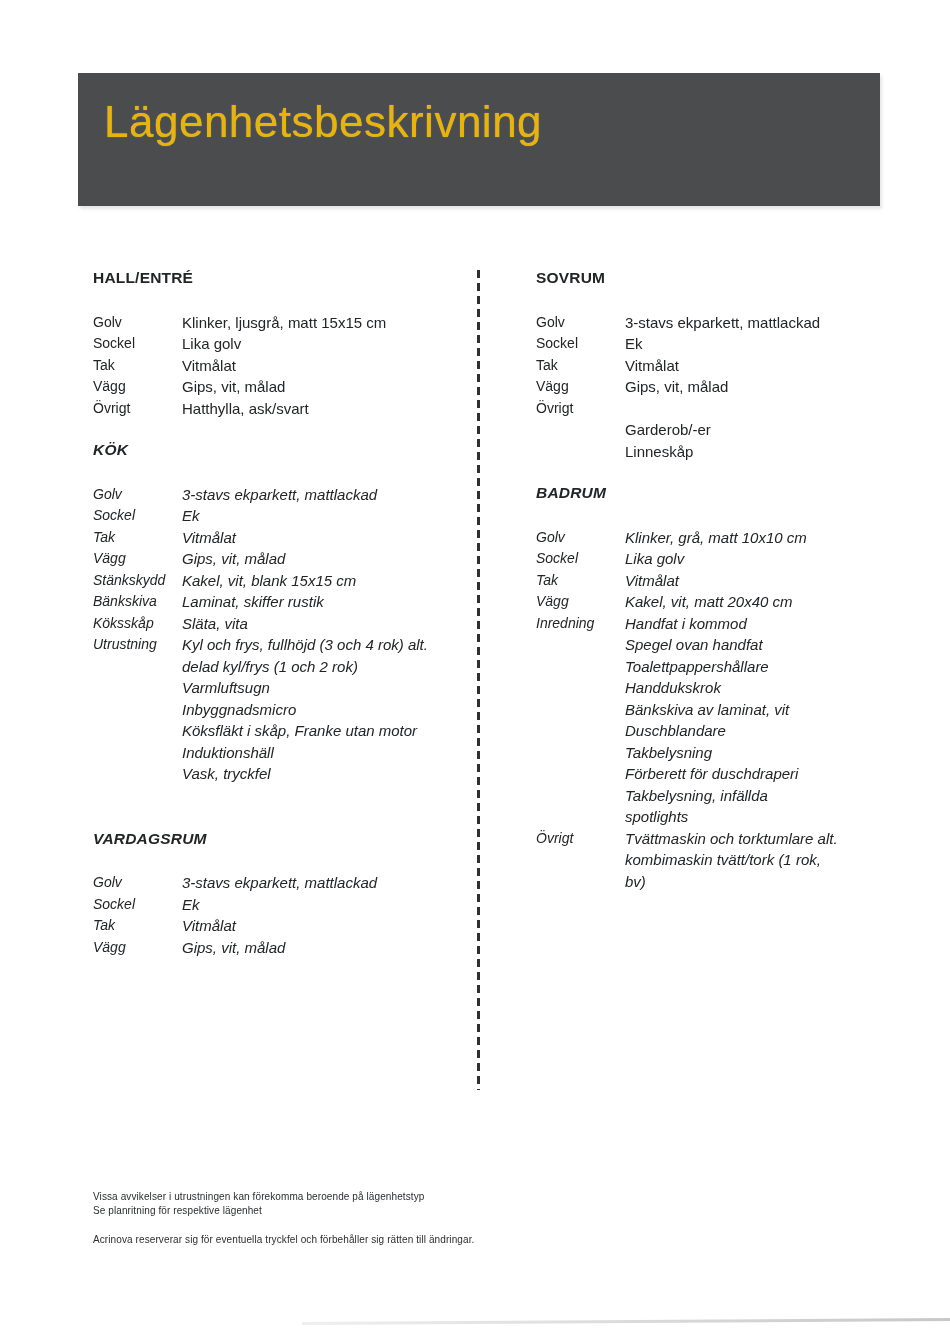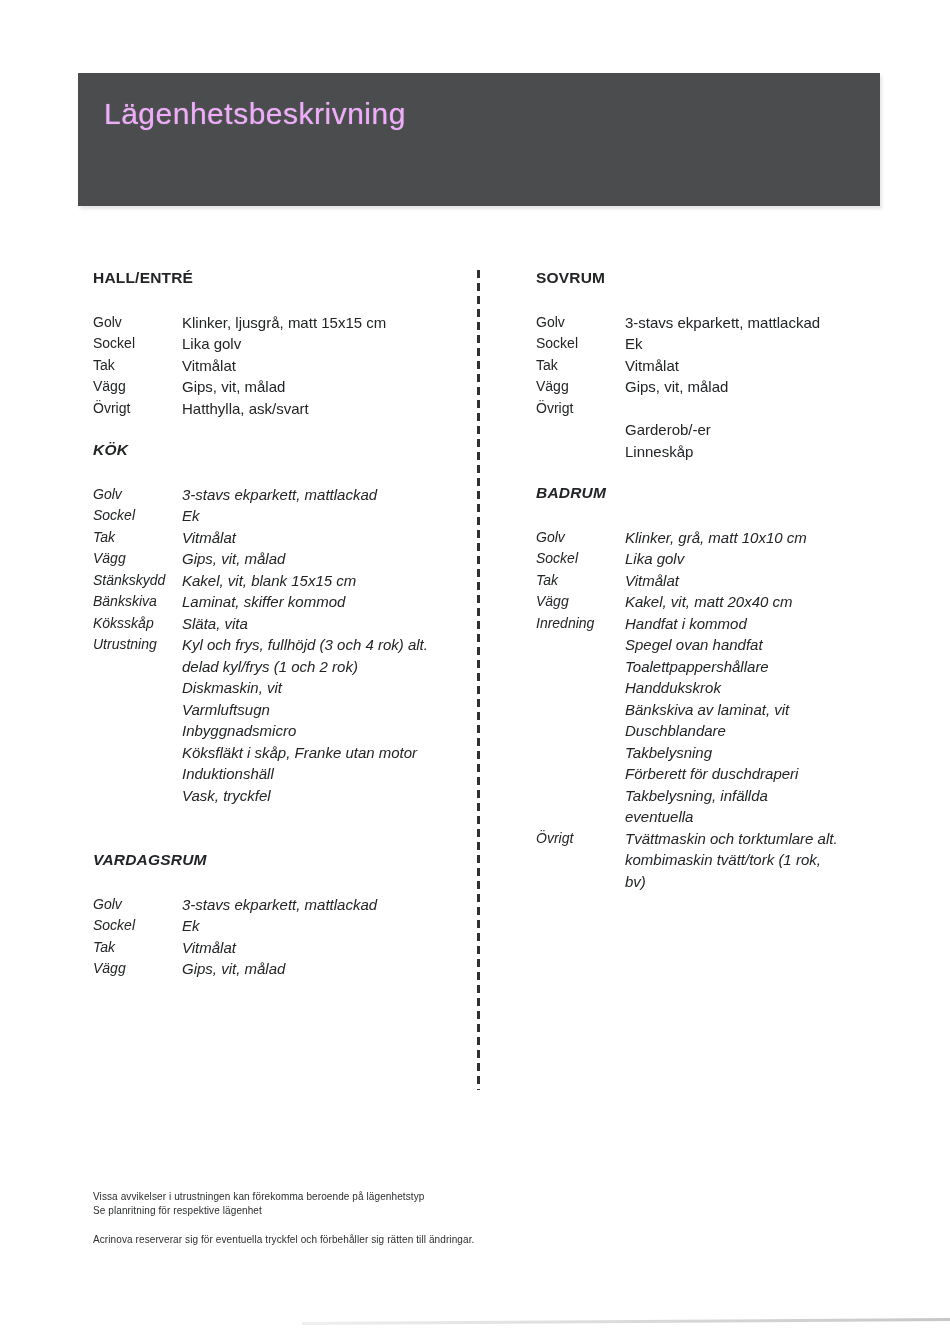--- a/index.html
+++ b/index.html
@@ -22,22 +22,22 @@
   }
   
   .banner{
     position:absolute;left:78px;top:73px;
     width:802px;height:133px;
     background:var(--banner_bg);
     box-shadow:2px 3px 3px rgba(0,0,0,0.10);
     padding:24px 0 0 26px;
   }
   .banner h1{
-    color:#f0abfc;
-    font-size:30px;
+    color:#eab308;
+    font-size:44px;
     font-weight:400;
     letter-spacing:0.5px;
     line-height:1.15;
     text-shadow:0 0 1px rgba(255,255,255,0.5);
   }
   
   .column{position:absolute;top:267px;}
   .col-left{left:93px;width:372px;}
   .col-right{left:536px;width:380px;}
   .section + .section{margin-top:20px;font-style:italic;}
@@ -171,35 +171,34 @@
         </div>
         <div class="spec-row">
           <div class="spec-label">Stänkskydd</div>
           <div class="spec-value">
             <div class="spec-line">Kakel, vit, blank 15x15 cm</div>
           </div>
         </div>
         <div class="spec-row">
           <div class="spec-label">Bänkskiva</div>
           <div class="spec-value">
-            <div class="spec-line">Laminat, skiffer kommod</div>
+            <div class="spec-line">Laminat, skiffer rustik</div>
           </div>
         </div>
         <div class="spec-row">
           <div class="spec-label">Köksskåp</div>
           <div class="spec-value">
             <div class="spec-line">Släta, vita</div>
           </div>
         </div>
         <div class="spec-row">
           <div class="spec-label">Utrustning</div>
           <div class="spec-value">
             <div class="spec-line">Kyl och frys, fullhöjd (3 och 4 rok) alt.</div>
             <div class="spec-line">delad kyl/frys (1 och 2 rok)</div>
-            <div class="spec-line">Diskmaskin, vit</div>
             <div class="spec-line">Varmluftsugn</div>
             <div class="spec-line">Inbyggnadsmicro</div>
             <div class="spec-line">Köksfläkt i skåp, Franke utan motor</div>
             <div class="spec-line">Induktionshäll</div>
             <div class="spec-line">Vask, tryckfel</div>
           </div>
         </div>
       </section>
       <section class="section">
         <h2 class="section-title">VARDAGSRUM</h2>
@@ -296,21 +295,21 @@
           <div class="spec-value">
             <div class="spec-line">Handfat i kommod</div>
             <div class="spec-line">Spegel ovan handfat</div>
             <div class="spec-line">Toalettpappershållare</div>
             <div class="spec-line">Handdukskrok</div>
             <div class="spec-line">Bänkskiva av laminat, vit</div>
             <div class="spec-line">Duschblandare</div>
             <div class="spec-line">Takbelysning</div>
             <div class="spec-line">Förberett för duschdraperi</div>
             <div class="spec-line">Takbelysning, infällda</div>
-            <div class="spec-line">eventuella</div>
+            <div class="spec-line">spotlights</div>
           </div>
         </div>
         <div class="spec-row">
           <div class="spec-label">Övrigt</div>
           <div class="spec-value">
             <div class="spec-line">Tvättmaskin och torktumlare alt.</div>
             <div class="spec-line">kombimaskin tvätt/tork (1 rok,</div>
             <div class="spec-line">bv)</div>
           </div>
         </div>

